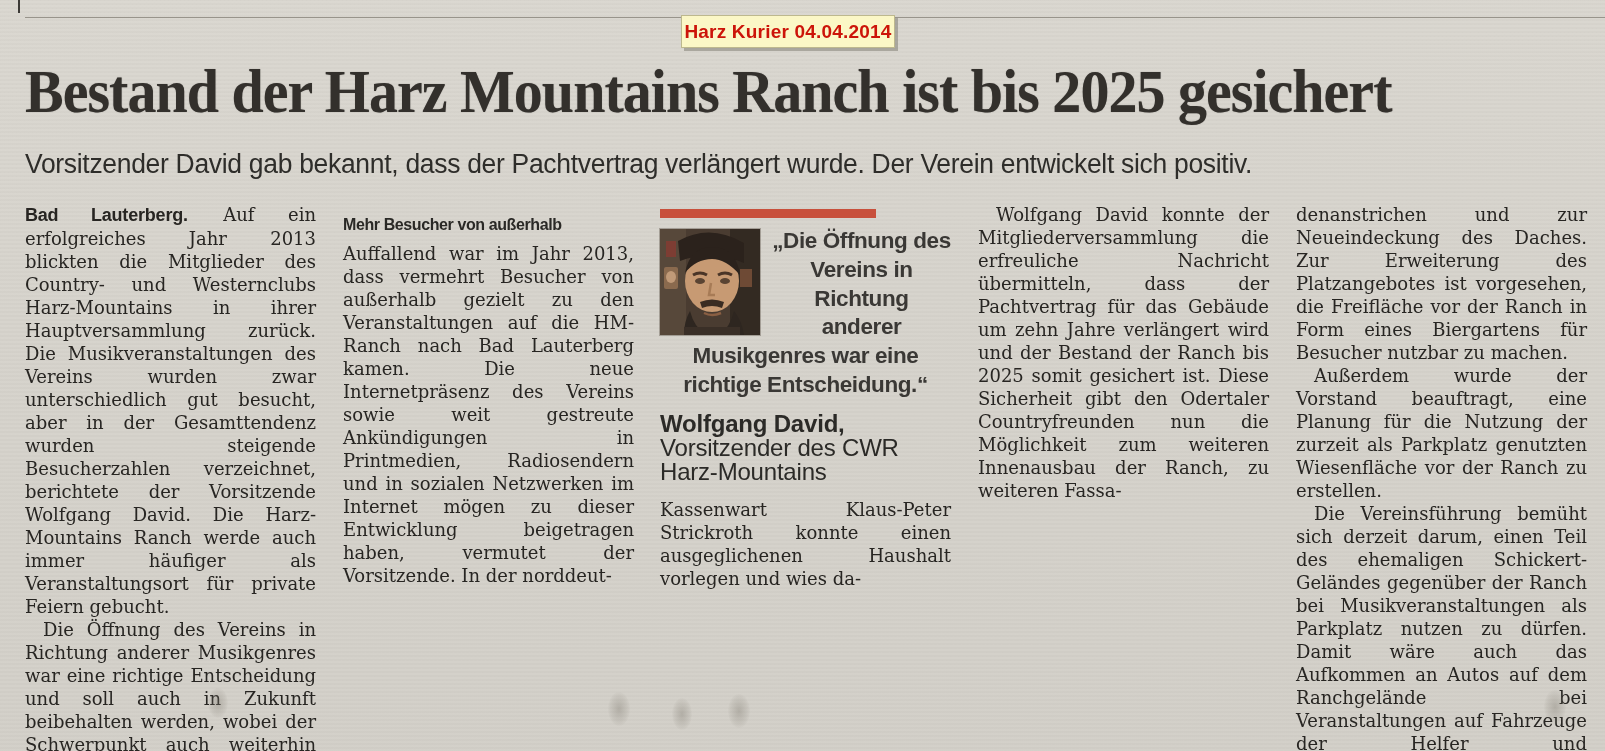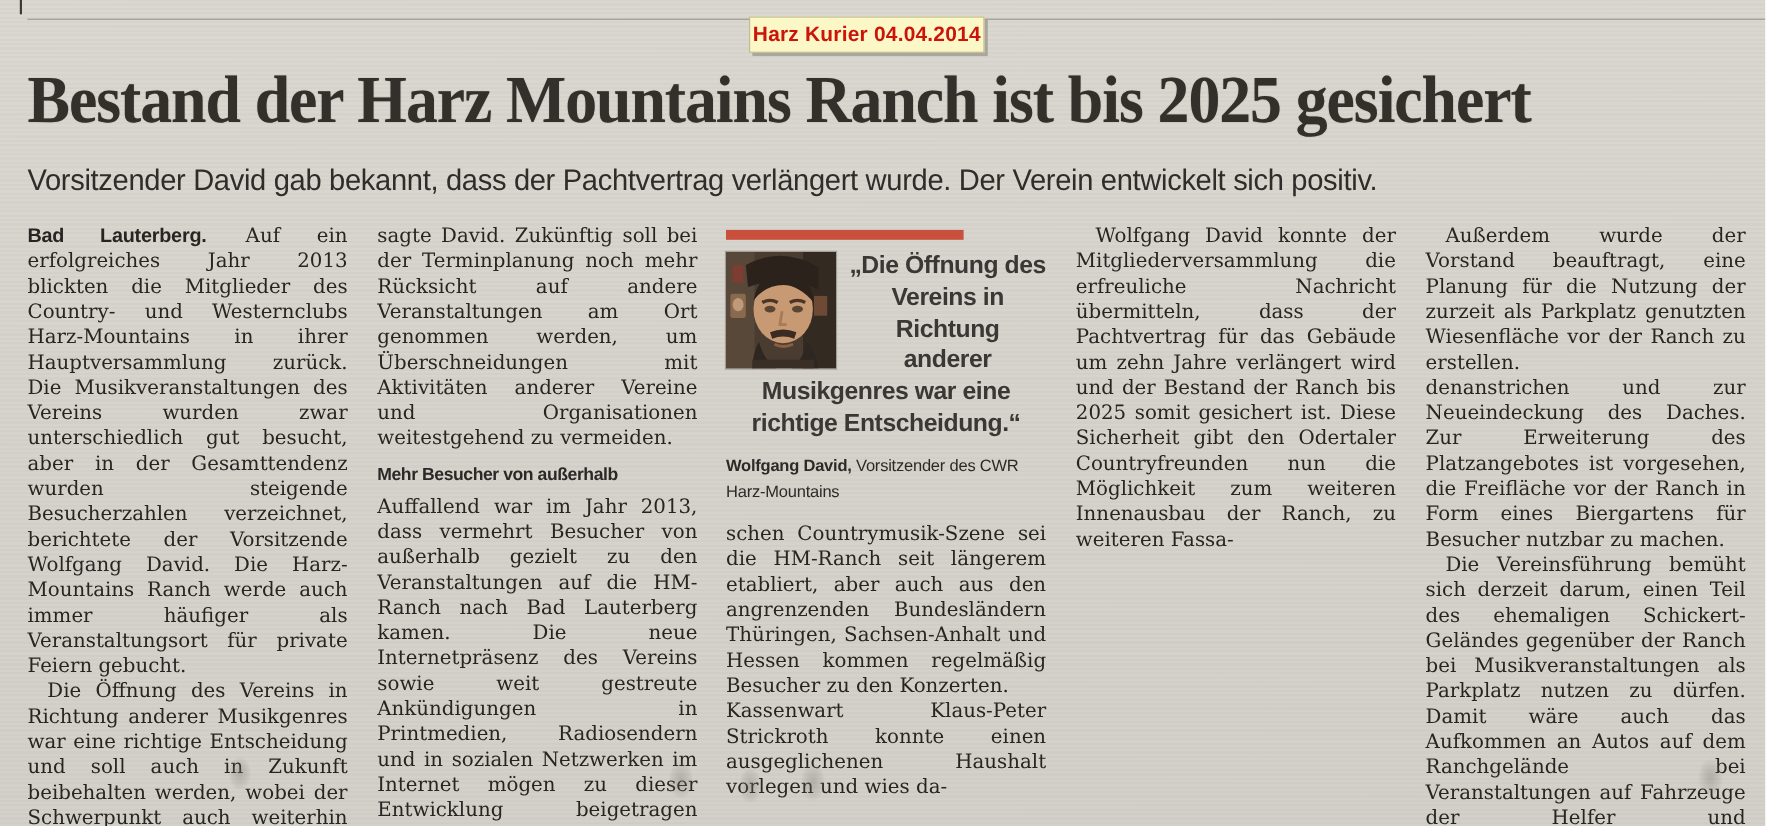--- a/index.html
+++ b/index.html
@@ -75,21 +75,21 @@
     outline:1px solid rgba(90,80,70,.4);
   }
   .pull-quote{
     margin:0;font-family:"Liberation Sans", sans-serif;font-weight:bold;
     font-size:22.5px;line-height:28.8px;letter-spacing:-.4px;color:#3a3835;
     text-align:center;
   }
   .quote-attribution{
     margin:12px 0 0 0;clear:both;
     font-family:"Liberation Sans", sans-serif;
-    font-size:15px;line-height:24px;letter-spacing:-.2px;color:#2b2a27;
+    font-size:24px;line-height:24px;letter-spacing:-.2px;color:#2b2a27;
   }
   .attr-name{font-weight:bold;}
   .quote-spacer{height:14px;}
 
   .stain{
     position:absolute;pointer-events:none;border-radius:50%;
     background:radial-gradient(ellipse at center, rgba(125,120,110,.38) 0%, rgba(125,120,110,.12) 55%, transparent 75%);
   }
 </style>
 </head>
@@ -106,21 +106,20 @@
 
   <div class="headline">Bestand der Harz Mountains Ranch ist bis 2025 gesichert</div>
   <div class="subheadline">Vorsitzender David gab bekannt, dass der Pachtvertrag verlängert wurde. Der Verein entwickelt sich positiv.</div>
 
   <div class="col col-1">
     <p class="body-p"><span class="lead">Bad Lauterberg.</span><span> Auf ein erfolgreiches Jahr 2013 blickten die Mitglieder des Country- und Westernclubs Harz-Mountains in ihrer Hauptversammlung zurück. Die Musikveranstaltungen des Vereins wurden zwar unterschiedlich gut besucht, aber in der Gesamttendenz wurden steigende Besucherzahlen verzeichnet, berichtete der Vorsitzende Wolfgang David. Die Harz-Mountains Ranch werde auch immer häufiger als Veranstaltungsort für private Feiern gebucht.</span></p>
     <p class="body-p indent">Die Öffnung des Vereins in Richtung anderer Musikgenres war eine richtige Entscheidung und soll auch in Zukunft beibehalten werden, wobei der Schwerpunkt auch weiterhin bei amerikanischer Countrymusik liegen wird,</p>
   </div>
 
   <div class="col col-2">
-    <p class="body-p">sagte David. Zukünftig soll bei der Terminplanung noch mehr Rücksicht auf andere Veranstaltungen am Ort genommen werden, um Überschneidungen mit Aktivitäten anderer Vereine und Organisationen weitestgehend zu vermeiden.</p>
     <h3 class="section-heading">Mehr Besucher von außerhalb</h3>
     <p class="body-p">Auffallend war im Jahr 2013, dass vermehrt Besucher von außerhalb gezielt zu den Veranstaltungen auf die HM-Ranch nach Bad Lauterberg kamen. Die neue Internetpräsenz des Vereins sowie weit gestreute Ankündigungen in Printmedien, Radiosendern und in sozialen Netzwerken im Internet mögen zu dieser Entwicklung beigetragen haben, vermutet der Vorsitzende. In der norddeut-</p>
   </div>
 
   <div class="col col-3">
     <div class="quote-accent-bar"></div>
     <div class="quote-body">
       <svg class="portrait" viewBox="0 0 100 106" preserveAspectRatio="none" aria-hidden="true">
         <rect x="0" y="0" width="100" height="106" fill="#4a3c31"></rect>
         <rect x="0" y="0" width="26" height="106" fill="#57483a"></rect>
@@ -140,31 +139,30 @@
         <path d="M40 73 Q52 68 64 73 L62 79 Q52 75 42 79 Z" fill="#3a2c22"></path>
         <path d="M44 84 Q52 88 61 84" stroke="#8a5f43" stroke-width="2.5" fill="none"></path>
         <path d="M30 82 Q34 98 46 106 L24 106 Q24 92 30 82 Z" fill="#2e2620"></path>
         <path d="M74 82 Q70 98 60 106 L84 106 Q82 92 74 82 Z" fill="#2e2620"></path>
         <rect x="24" y="98" width="56" height="8" fill="#3a2f27"></rect>
       </svg>
       <p class="pull-quote">„Die Öffnung des Vereins in Richtung anderer Musikgenres war eine richtige Entscheidung.“</p>
       <p class="quote-attribution"><span class="attr-name">Wolfgang David,</span><span> Vorsitzender des CWR Harz-Mountains</span></p>
     </div>
     <div class="quote-spacer"></div>
-    <p class="body-p">schen Countrymusik-Szene sei die HM-Ranch seit längerem etabliert, aber auch aus den angrenzenden Bundesländern Thüringen, Sachsen-Anhalt und Hessen kommen regelmäßig Besucher zu den Konzerten.</p>
     <p class="body-p">Kassenwart Klaus-Peter Strickroth konnte einen ausgeglichenen Haushalt vorlegen und wies da-</p>
   </div>
 
   <div class="col col-4">
     <p class="body-p indent">Wolfgang David konnte der Mitgliederversammlung die erfreuliche Nachricht übermitteln, dass der Pachtvertrag für das Gebäude um zehn Jahre verlängert wird und der Bestand der Ranch bis 2025 somit gesichert ist. Diese Sicherheit gibt den Odertaler Countryfreunden nun die Möglichkeit zum weiteren Innenausbau der Ranch, zu weiteren Fassa-</p>
   </div>
 
   <div class="col col-5">
+    <p class="body-p">denanstrichen und zur Neueindeckung des Daches. Zur Erweiterung des Platzangebotes ist vorgesehen, die Freifläche vor der Ranch in Form eines Biergartens für Besucher nutzbar zu machen.</p>
     <p class="body-p indent">Außerdem wurde der Vorstand beauftragt, eine Planung für die Nutzung der zurzeit als Parkplatz genutzten Wiesenfläche vor der Ranch zu erstellen.</p>
-    <p class="body-p">denanstrichen und zur Neueindeckung des Daches. Zur Erweiterung des Platzangebotes ist vorgesehen, die Freifläche vor der Ranch in Form eines Biergartens für Besucher nutzbar zu machen.</p>
     <p class="body-p indent">Die Vereinsführung bemüht sich derzeit darum, einen Teil des ehemaligen Schickert-Geländes gegenüber der Ranch bei Musikveranstaltungen als Parkplatz nutzen zu dürfen. Damit wäre auch das Aufkommen an Autos auf dem Ranchgelände bei Veranstaltungen auf Fahrzeuge der Helfer und Behindertenfahrzeuge begrenzt.</p>
   </div>
 
   <div class="stain" style="left:608px;top:692px;width:22px;height:34px;"></div>
   <div class="stain" style="left:672px;top:698px;width:20px;height:32px;"></div>
   <div class="stain" style="left:728px;top:694px;width:22px;height:34px;"></div>
   <div class="stain" style="left:208px;top:688px;width:20px;height:30px;"></div>
   <div class="stain" style="left:1544px;top:690px;width:22px;height:34px;"></div>
 
 </div>

